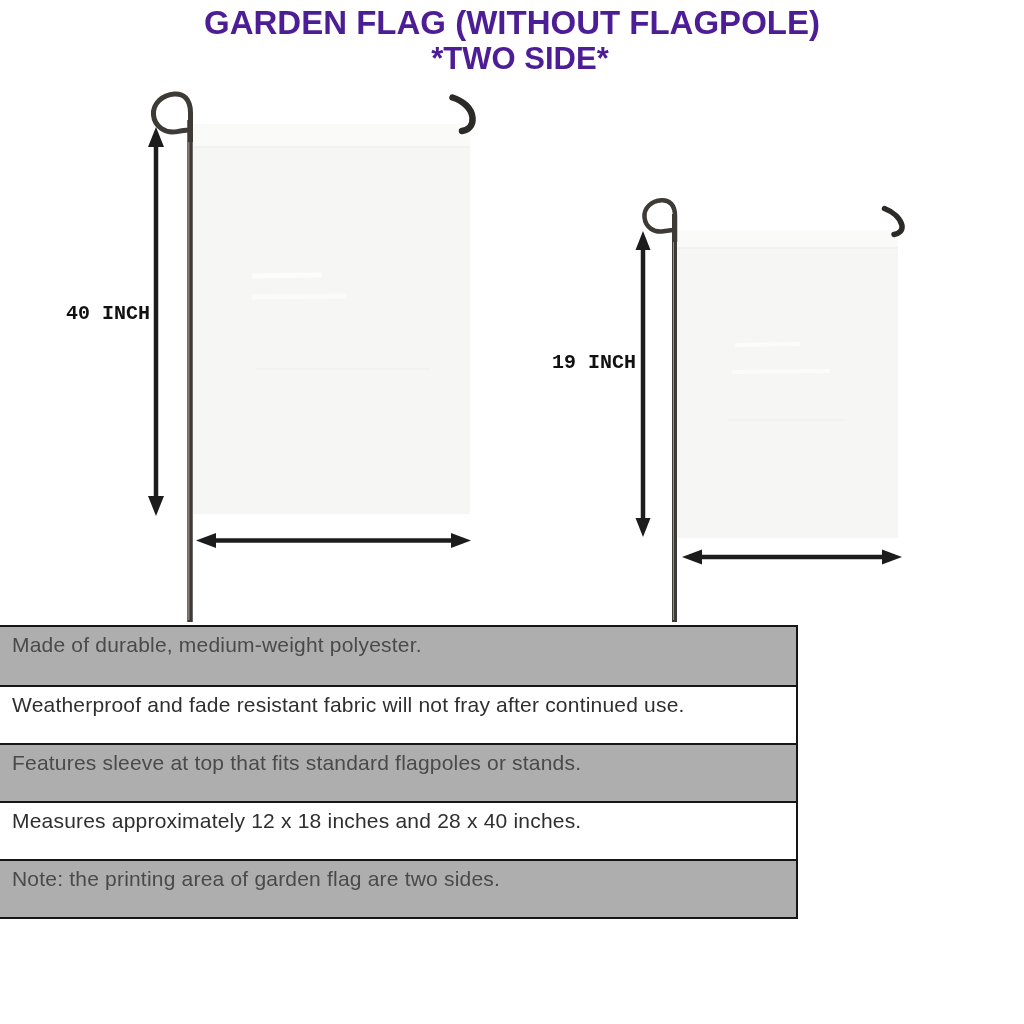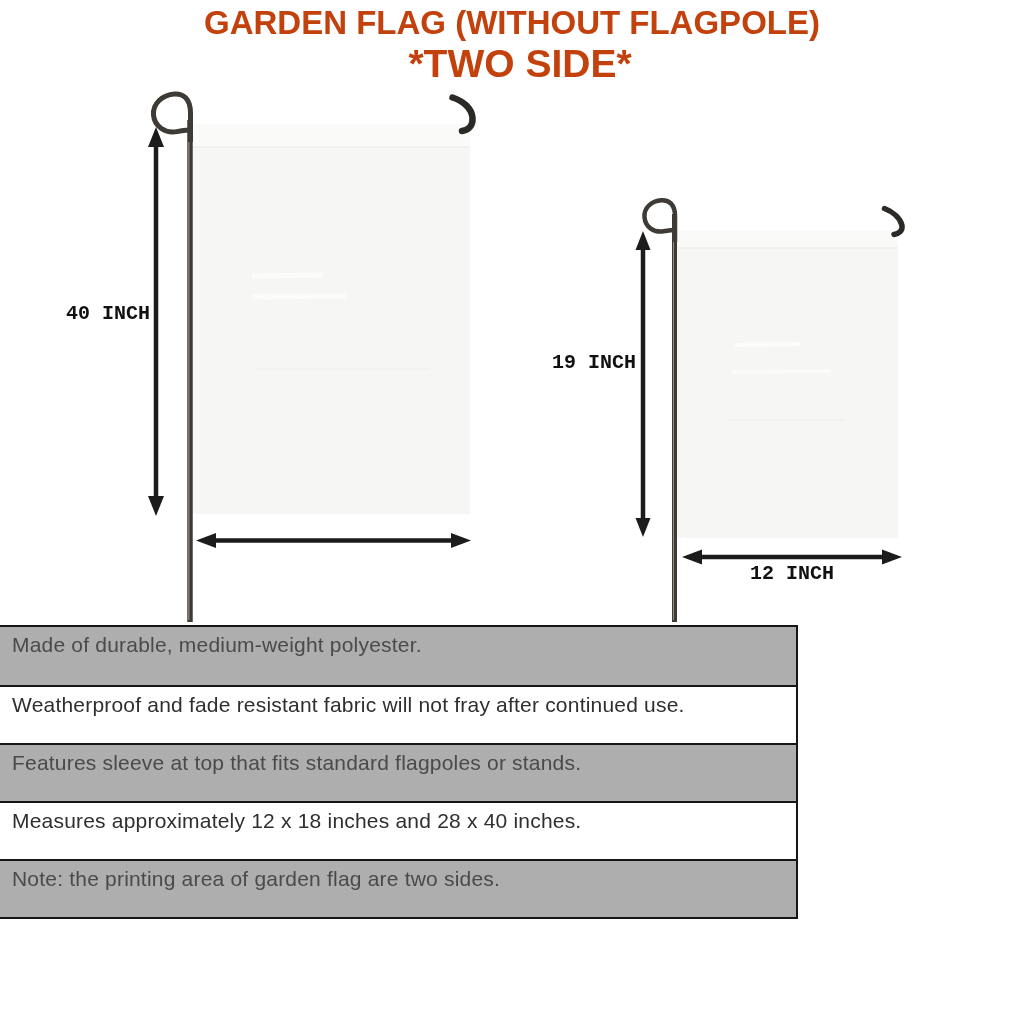--- a/index.html
+++ b/index.html
@@ -10,30 +10,30 @@
     height: 1024px;
     background: #ffffff;
     overflow: hidden;
     font-family: "Liberation Sans", sans-serif;
   }
   .title-block {
     position: absolute;
     left: 0; top: 5px;
     width: 100%;
     text-align: center;
-    color: #c2410c;
+    color: #4c1d95;
   }
   .title-line1 {
     font-size: 33px;
     font-weight: 800;
     letter-spacing: 0px;
     line-height: 1.12;
   }
   .title-line2 {
-    font-size: 39px;
+    font-size: 31px;
     font-weight: 800;
     line-height: 1.12;
     padding-left: 16px;
   }
   .diagram-svg {
     position: absolute;
     left: 0; top: 0;
     width: 1024px;
     height: 630px;
   }
@@ -131,21 +131,20 @@
       <g fill="#1c1c1c">
         <line x1="698" y1="557" x2="886" y2="557" stroke="#1c1c1c" stroke-width="4.5"></line>
         <polygon points="682,557 702,549.5 702,564.5"></polygon>
         <polygon points="902,557 882,549.5 882,564.5"></polygon>
       </g>
     </g>
   </svg>
 
   <div class="dim-label" style="left:66px; top:302px;">40 INCH</div>
   <div class="dim-label" style="left:552px; top:351px;">19 INCH</div>
-  <div class="dim-label centered" style="left:682px; top:562px; width:220px;">12 INCH</div>
 
   <div class="feature-table">
     <div class="feature-row gray">Made of durable, medium-weight polyester.</div>
     <div class="feature-row white">Weatherproof and fade resistant fabric will not fray after continued use.</div>
     <div class="feature-row gray">Features sleeve at top that fits standard flagpoles or stands.</div>
     <div class="feature-row white">Measures approximately 12 x 18 inches and 28 x 40 inches.</div>
     <div class="feature-row gray">Note: the printing area of garden flag are two sides.</div>
   </div>
 
 </div>

